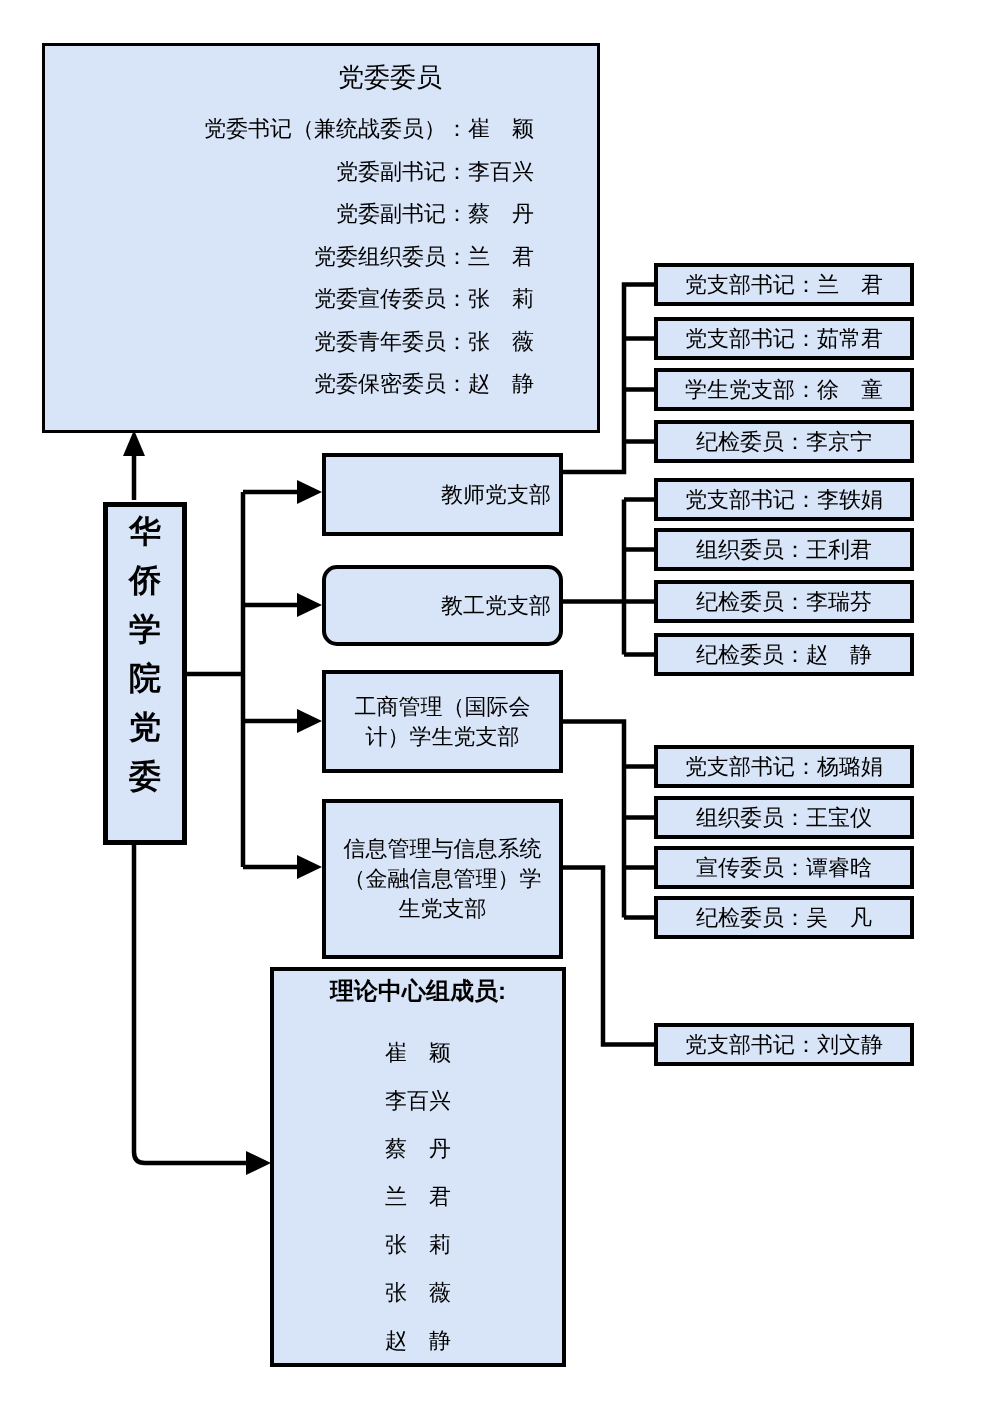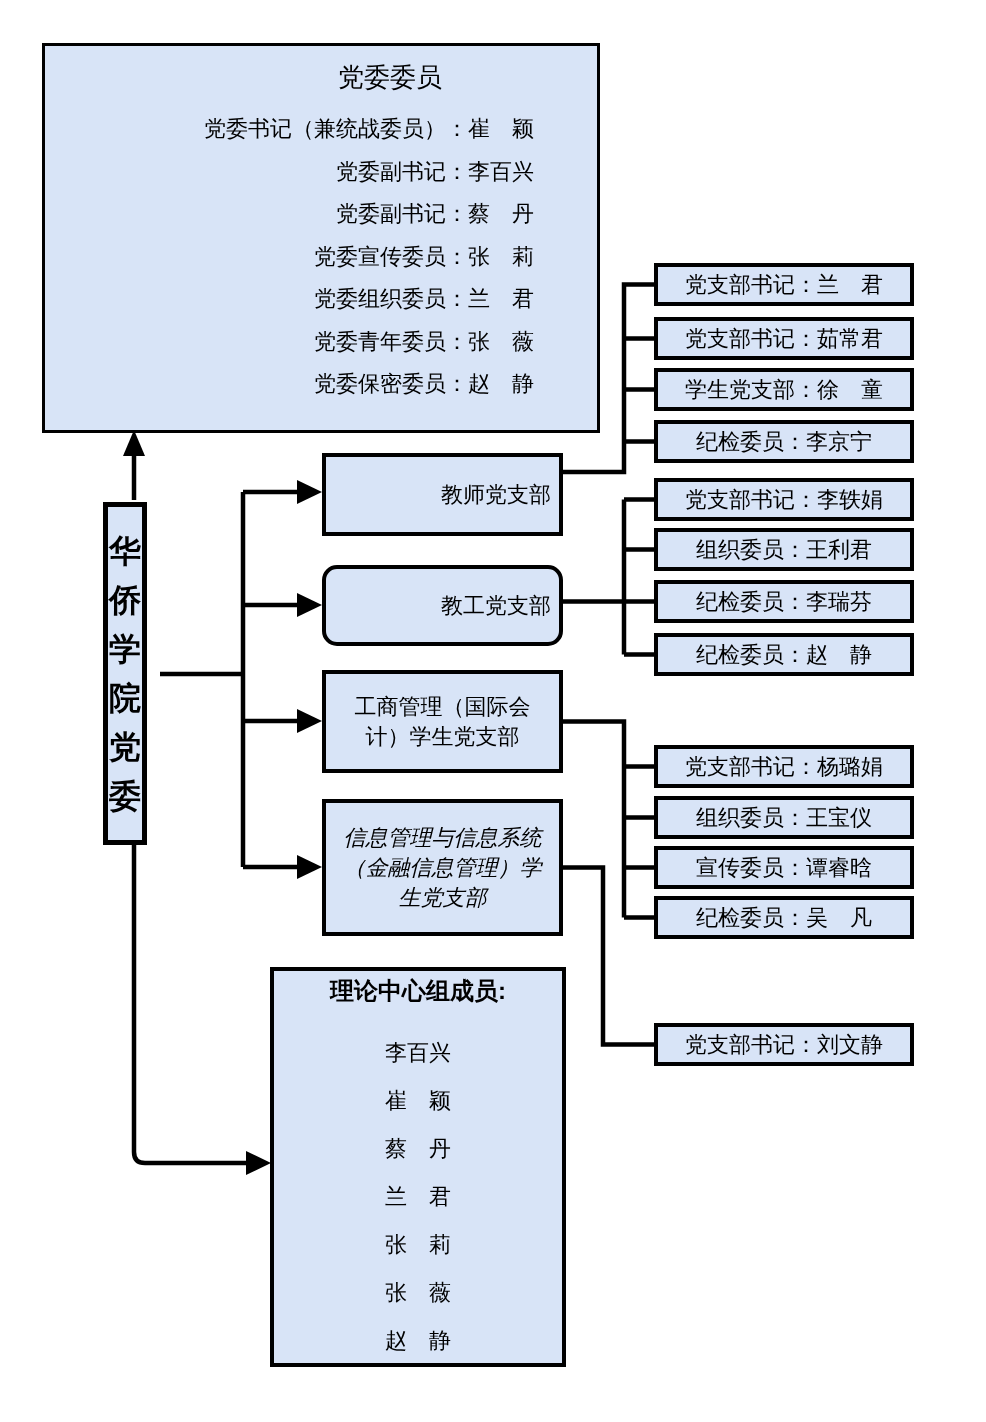--- a/index.html
+++ b/index.html
@@ -13,28 +13,28 @@
   .canvas{position:relative;width:986px;height:1422px;background:var(--bg);overflow:hidden;}
   .canvas svg{position:absolute;left:0;top:0;}
   svg path{stroke:var(--connector);stroke-width:4.5;fill:none;}
   svg polygon{fill:var(--connector);stroke:none;}
   .box{position:absolute;box-sizing:border-box;background:var(--box-fill);border:4px solid var(--box-border);}
   
   .committee{left:42px;top:43px;width:558px;height:390px;border-width:3px;}
   .committee-title{position:absolute;left:293px;top:14px;font-size:26px;font-weight:normal;white-space:nowrap;}
   .committee-members{position:absolute;top:62px;right:63px;text-align:right;font-size:22px;line-height:42.5px;white-space:nowrap;}
   
-  .root{left:103px;top:502px;width:44px;height:343px;border-width:5px;display:flex;align-items:center;justify-content:center;}
+  .root{left:103px;top:502px;width:84px;height:343px;border-width:5px;display:flex;justify-content:center;}
   .root-label{width:34px;font-size:32px;font-weight:bold;line-height:49px;word-break:break-all;text-align:center;}
   
   .branch{left:322px;width:241px;display:flex;align-items:center;justify-content:flex-end;text-align:center;font-size:22px;line-height:30px;padding:0 8px;}
   .branch0{top:453px;height:83px;}
   .branch1{top:565px;height:81px;border-radius:15px;}
   .branch2{top:670px;height:103px;}
-  .branch3{top:799px;height:137px;font-style:italic;}
+  .branch3{top:799px;height:160px;}
   
   .officer{left:654px;width:260px;height:43px;display:flex;align-items:center;justify-content:center;font-size:22px;white-space:nowrap;}
   
   .theory{left:270px;top:967px;width:296px;height:400px;}
   .theory-title{position:absolute;top:6px;left:0;right:0;text-align:center;font-size:24px;font-weight:bold;line-height:28px;}
   .theory-members{position:absolute;top:58px;left:0;right:0;text-align:center;font-size:22px;line-height:48px;}
 </style>
 </head>
 <body>
 
@@ -83,22 +83,22 @@
       <polygon points="683,1044.5 658,1033 658,1056"></polygon>
     </g>
   </svg>
 
   <div class="box committee">
     <div class="committee-title">党委委员</div>
     <div class="committee-members">
       <div>党委书记（兼统战委员）：崔　颖</div>
       <div>党委副书记：李百兴</div>
       <div>党委副书记：蔡　丹</div>
+      <div>党委组织委员：兰　君</div>
       <div>党委宣传委员：张　莉</div>
-      <div>党委组织委员：兰　君</div>
       <div>党委青年委员：张　薇</div>
       <div>党委保密委员：赵　静</div>
     </div>
   </div>
 
   <div class="box root">
     <div class="root-label">华侨学院党委</div>
   </div>
 
   <div class="box branch branch0">
@@ -153,22 +153,22 @@
     <span>纪检委员：吴　凡</span>
   </div>
 
   <div class="box officer" style="top:1023px">
     <span>党支部书记：刘文静</span>
   </div>
 
   <div class="box theory">
     <div class="theory-title">理论中心组成员:</div>
     <div class="theory-members">
+      <div>崔　颖</div>
       <div>李百兴</div>
-      <div>崔　颖</div>
       <div>蔡　丹</div>
       <div>兰　君</div>
       <div>张　莉</div>
       <div>张　薇</div>
       <div>赵　静</div>
     </div>
   </div>
 
 </div>
 

